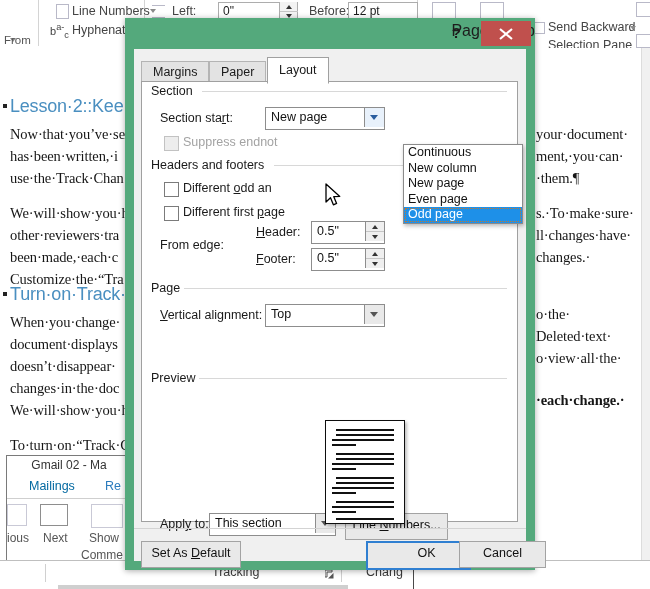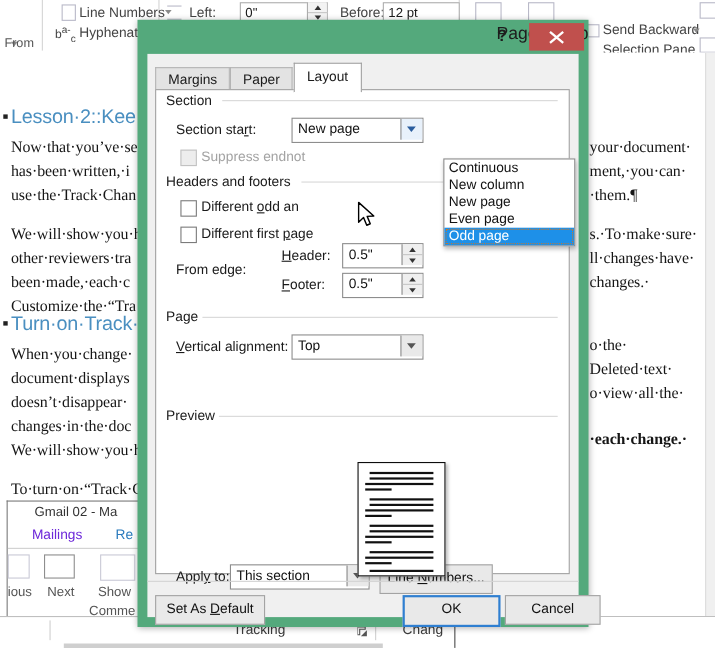--- a/index.html
+++ b/index.html
@@ -93,21 +93,21 @@
   .cbx{position:absolute;width:13px;height:13px;border:1px solid #7b7b7b;background:#fff;}
   .cbx.dis{border-color:#c2c2c2;background:#ededed;}
 
   
   .pv-page{position:absolute;left:191px;top:371px;width:78px;height:102px;background:#fff;border:1.5px solid #0d0d0d;box-shadow:2px 2px 3px rgba(0,0,0,.25);}
   .pvline{position:absolute;height:1.5px;background:#111;}
 
   
   .btn{position:absolute;height:25px;background:#e9e9e9;border:1px solid #a3a3a3;
        font-size:12.5px;color:#111;text-align:center;line-height:23px;white-space:nowrap;}
-  .btn.focus{border:2px solid #2f7fd1;line-height:21px;}
+  .btn.focus{border:2px solid #2f7fd1;line-height:21px;padding-left:16px;}
 
   .sepline{position:absolute;left:9px;top:519px;width:392px;height:1px;background:#d3d3d3;}
 
   
   .ddlist{position:absolute;left:258px;top:126px;width:118px;background:#ffffff;border:1px solid #8b8b8b;z-index:50;box-shadow:1px 2px 4px rgba(0,0,0,.28);margin-left:20px;}
   .ddopt{height:15.5px;line-height:15.5px;padding-left:4px;font-size:12.5px;color:#111;white-space:nowrap;}
   .ddopt.sel{background:#1e90e8;color:#fff;outline:1px dotted #c9772a;outline-offset:-2px;}
 
   .cursor{position:absolute;left:325px;top:183px;z-index:60;}
 </style>
@@ -199,21 +199,21 @@
       <div class="dtext" style="left:536px;top:302px;">o·view·all·the·</div>
       <div class="dtext" style="left:536px;top:344px;font-weight:bold;">·each·change.·</div>
     </div>
 
     <div style="position:absolute;left:641px;top:0;width:9px;height:512px;background:#f0f0f0;border-left:1px solid #dcdcdc;"></div>
   </div>
 
   <div class="win2">
     <div class="win2-title">Gmail 02 - Ma</div>
     <div style="position:absolute;left:0;top:20px;width:124px;height:22px;border-bottom:1px solid #cfcfcf;"></div>
-    <div class="win2-tab" style="left:22px;top:23px;color:#6d28d9;">Mailings</div>
+    <div class="win2-tab" style="left:22px;top:23px;color:#0369a1;">Mailings</div>
     <div class="win2-tab" style="left:98px;top:23px;color:#2b7bbd;">Re</div>
 
     <div class="w2ico" style="left:0px;top:48px;width:18px;height:20px;"></div>
     <div class="w2ico" style="left:33px;top:48px;width:26px;height:20px;border-color:#8e8e8e;"></div>
     <div class="w2ico" style="left:84px;top:48px;width:30px;height:22px;"></div>
 
     <div class="win2-lbl" style="left:0px;top:75px;">ious</div>
     <div class="win2-lbl" style="left:36px;top:75px;">Next</div>
     <div class="win2-lbl" style="left:82px;top:75px;">Show</div>
     <div class="win2-lbl" style="left:74px;top:92px;">Comme</div>

